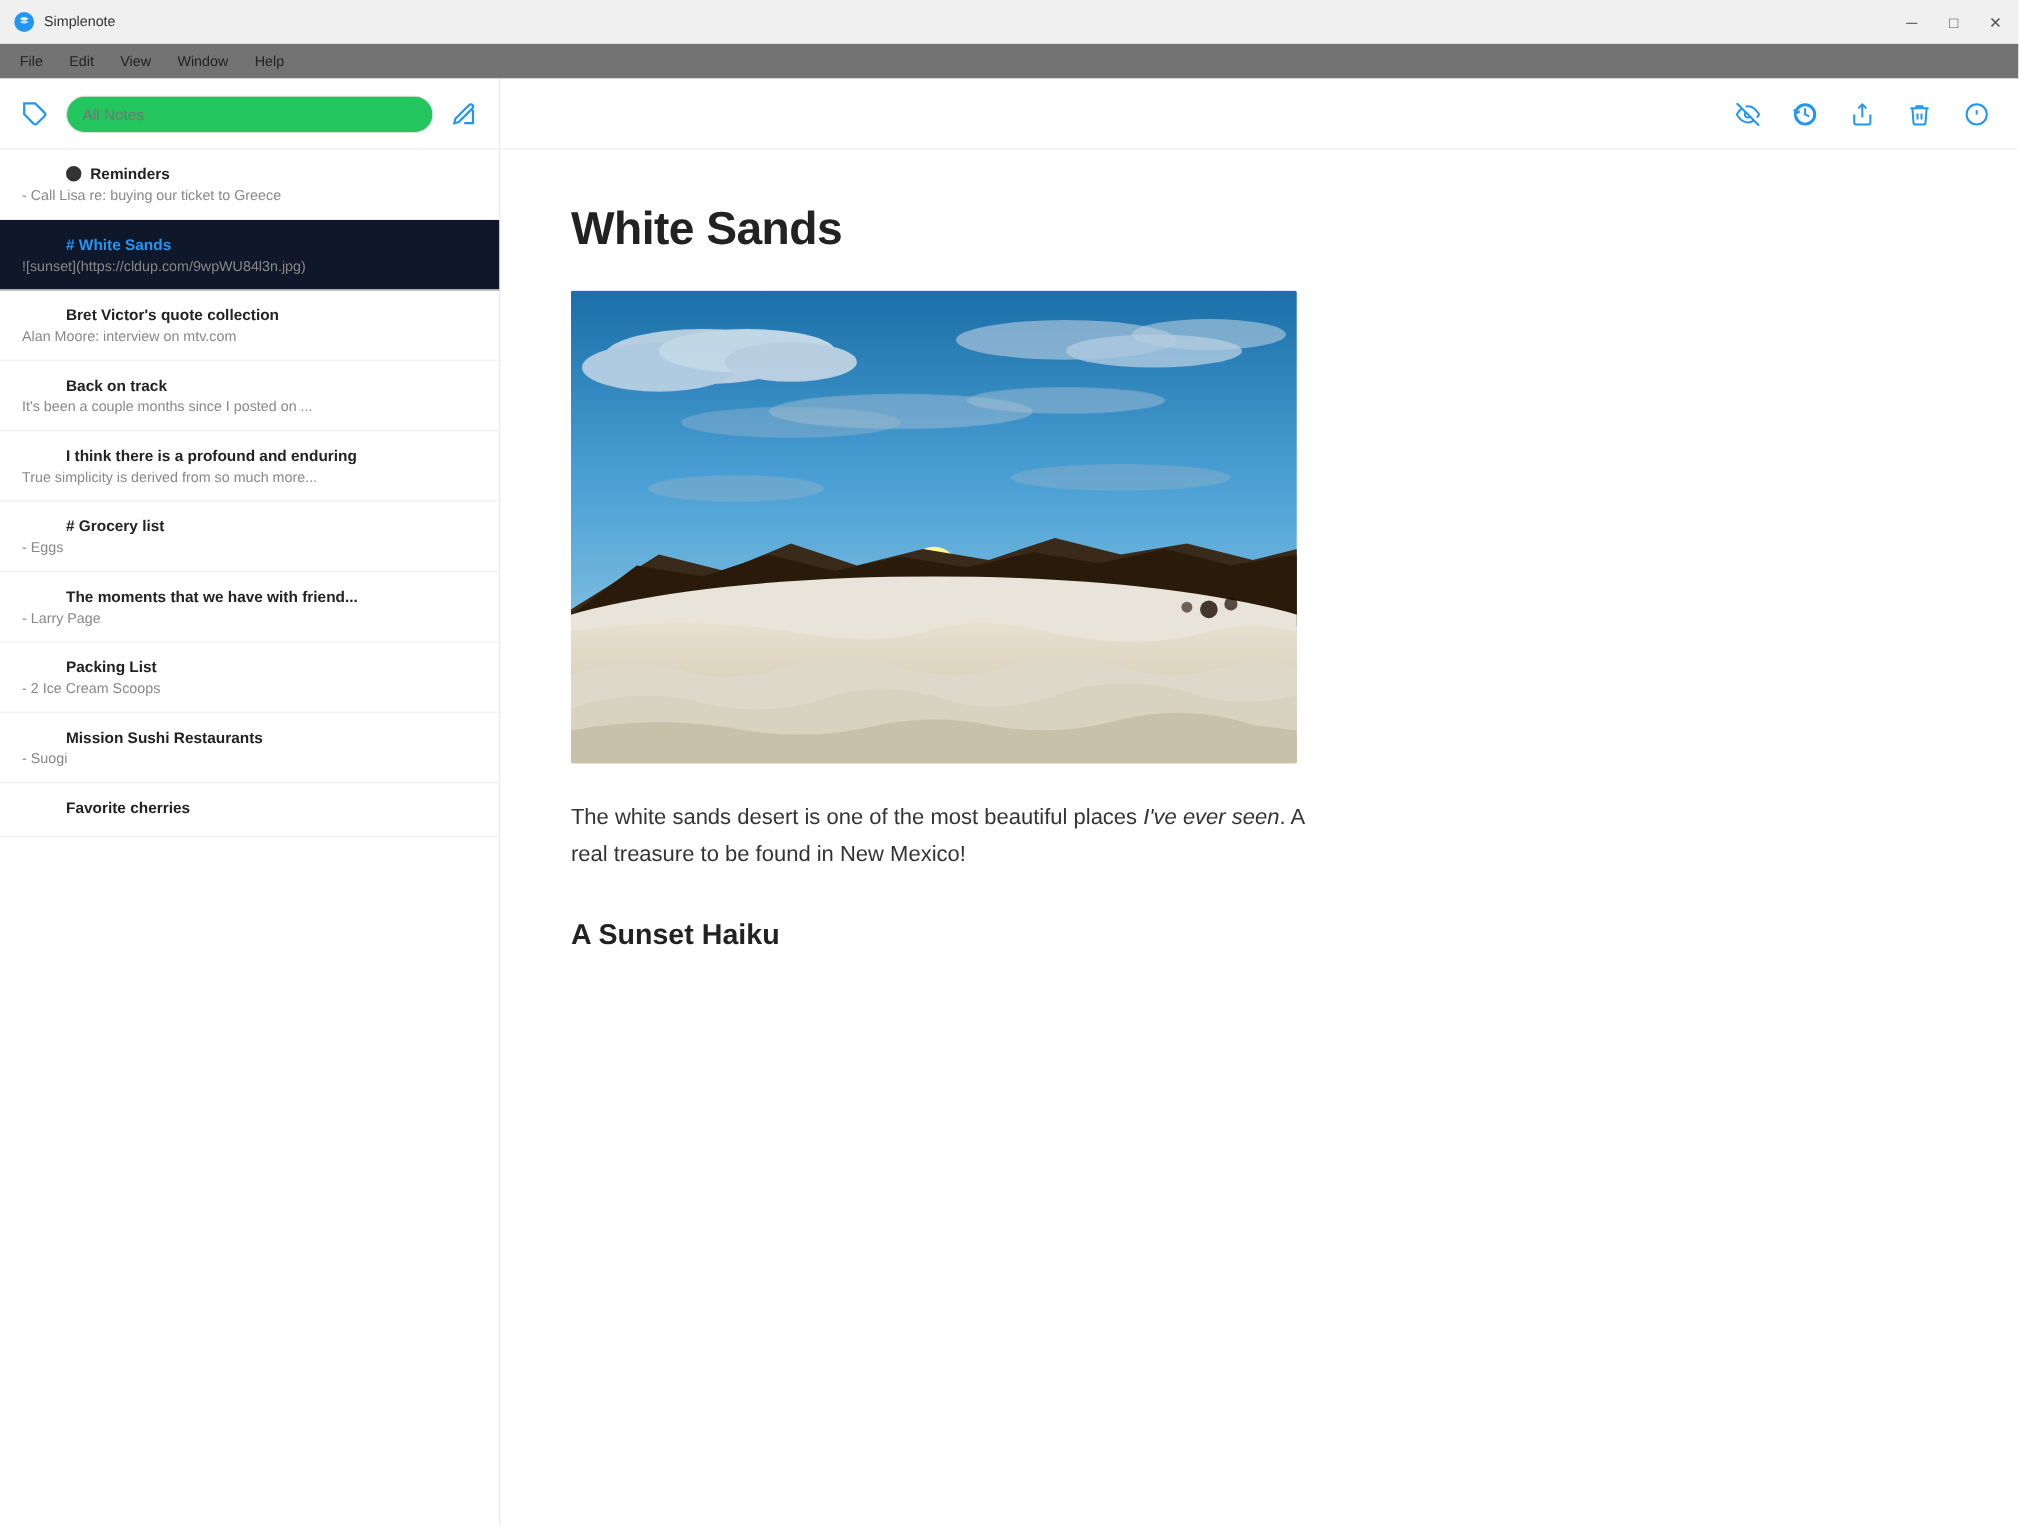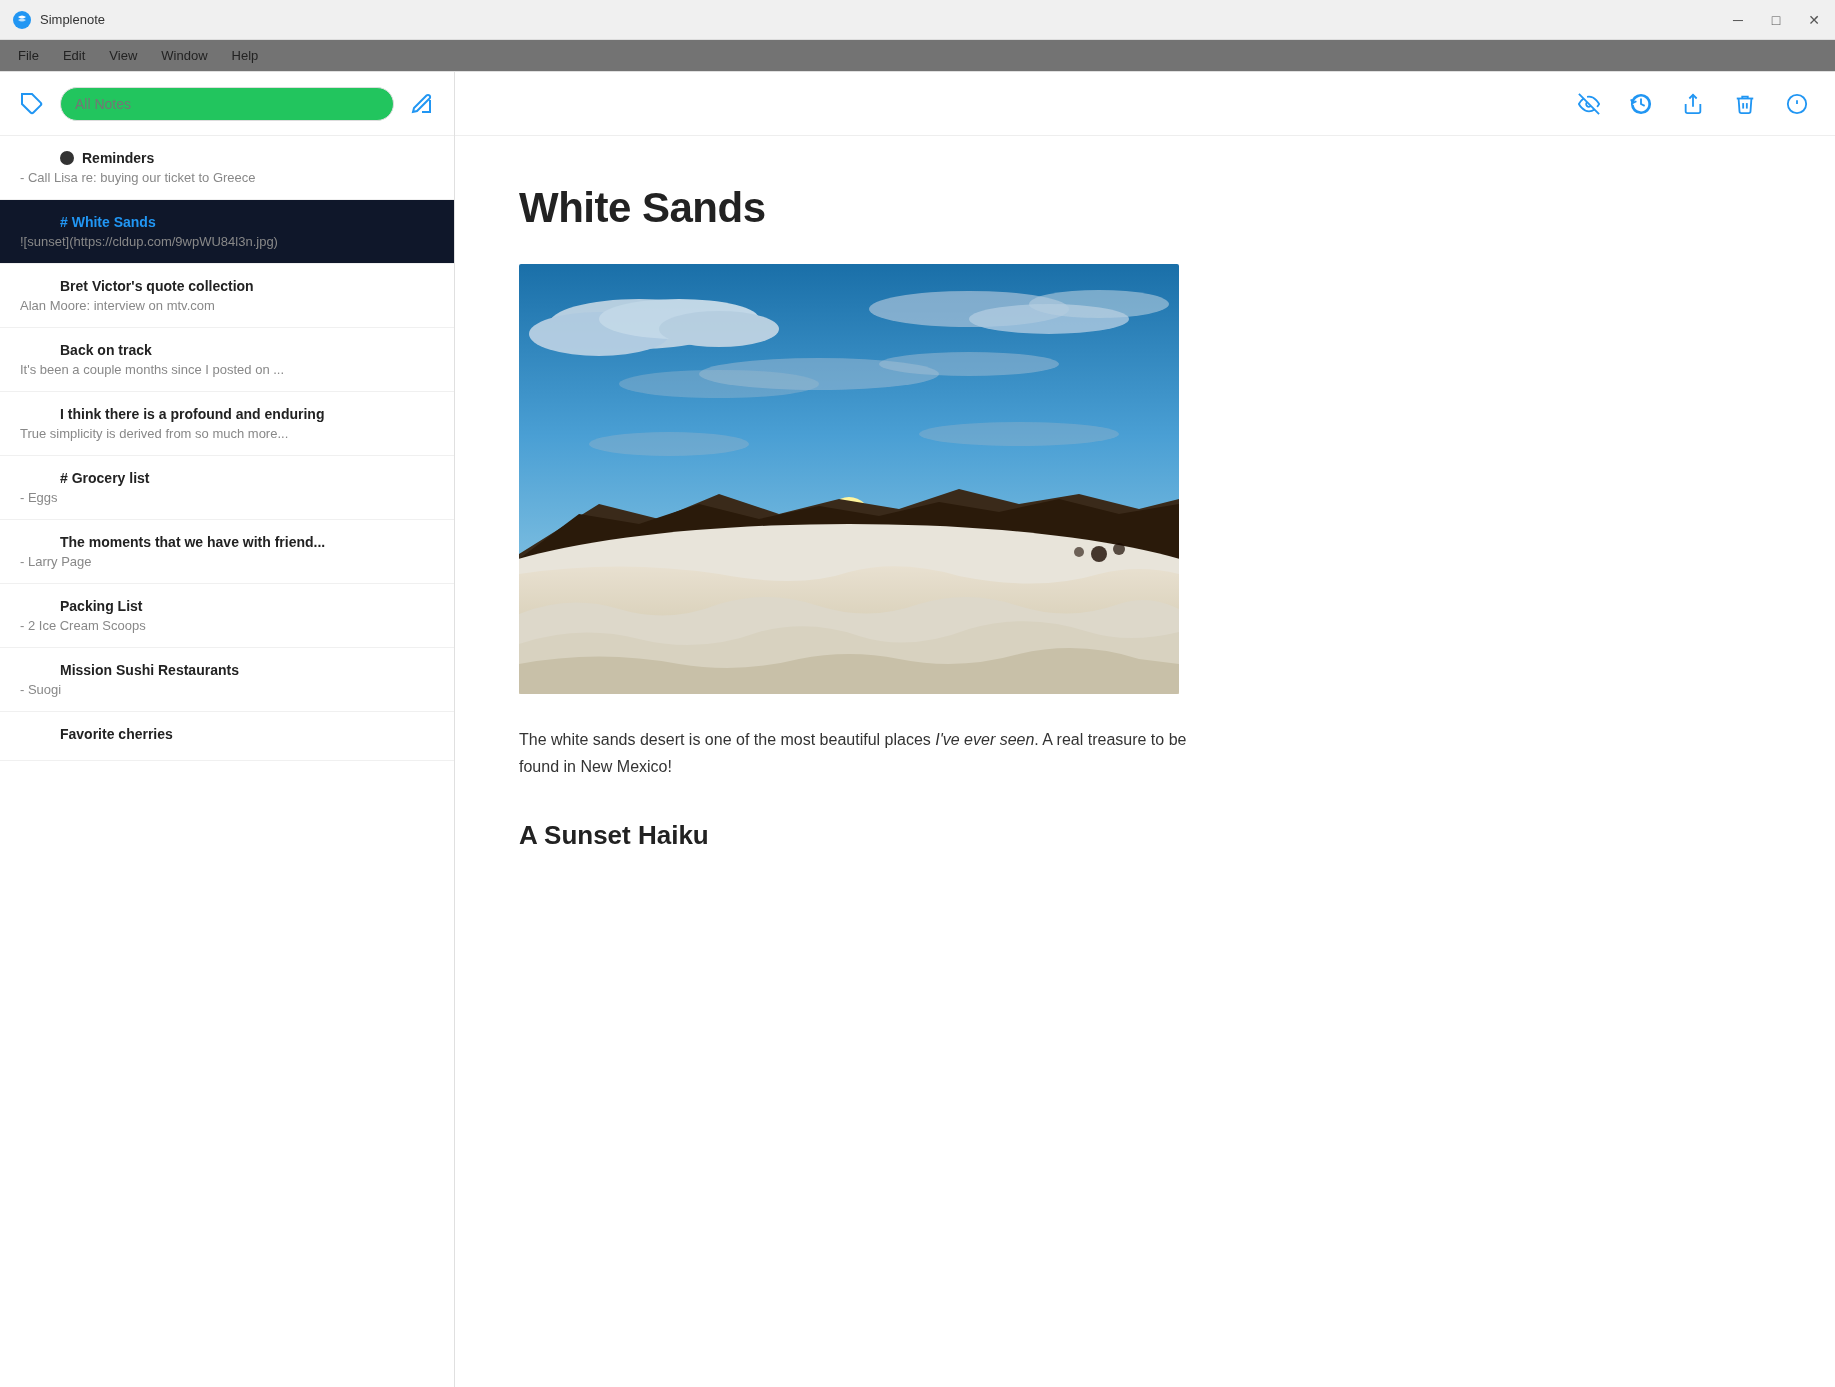--- a/index.html
+++ b/index.html
@@ -212,21 +212,21 @@
       position: relative;
     }
 
     
     .desert-scene {
       width: 100%;
       height: 100%;
     }
 
     .note-body {
-      font-size: 16px;
+      font-size: 20px;
       color: #333;
       line-height: 1.7;
       max-width: 680px;
       margin-bottom: 40px;
     }
     .note-body em {
       font-style: italic;
     }
 
     .note-subheading {

